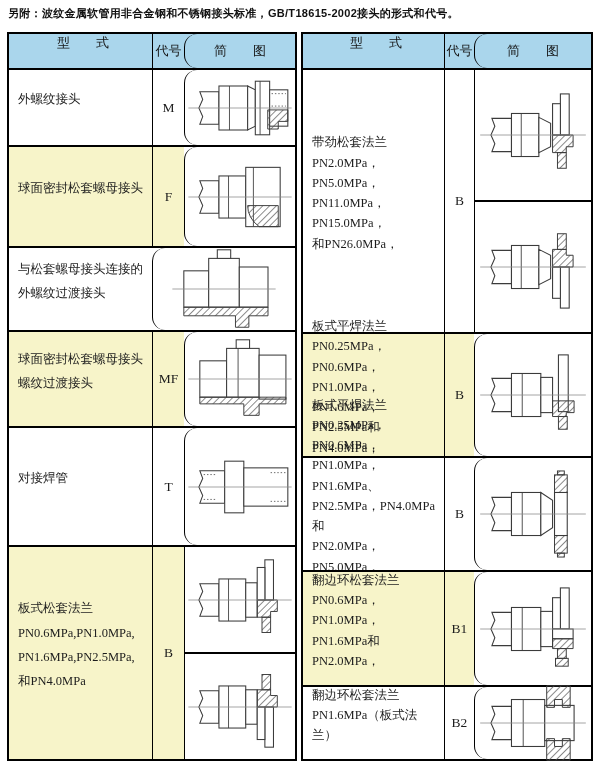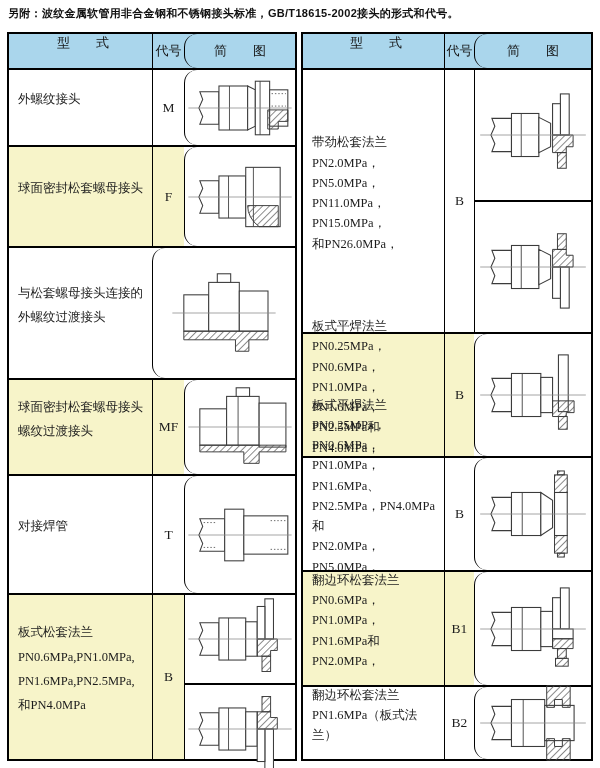--- a/index.html
+++ b/index.html
@@ -94,21 +94,21 @@
         <rect x="34" y="24" width="28" height="44" class="w"></rect>
           <line x1="44" y1="24" x2="44" y2="68" class="s"></line>
         <rect x="62" y="15" width="36" height="62" class="w"></rect>
           <line x1="70" y1="15" x2="70" y2="77" class="s"></line>
         <path d="M64 55 H96 V77 H76 Q64 68 64 55 Z" class="h"></path>
         <line x1="2" y1="46" x2="110" y2="46" class="cl"></line>
       </svg>
     </div>
   </div>
 
-  <div class="row" style="height:132px">
+  <div class="row" style="height:84px">
     <div class="cell c-type">与松套螺母接头连接的
 外螺纹过渡接头</div>
     <div class="cell c-diag">
       <svg class="dsvg" width="110" height="88" viewBox="0 0 112 92">
         <rect x="14" y="27" width="26" height="38" class="w"></rect>
         <rect x="40" y="14" width="32" height="51" class="w"></rect>
         <rect x="49" y="5" width="14" height="9" class="w"></rect>
         <rect x="72" y="23" width="30" height="42" class="w"></rect>
         <path d="M14 65 H102 V74 H82 V86 H68 V74 H14 Z" class="h"></path>
         <line x1="2" y1="46" x2="110" y2="46" class="cl"></line>

